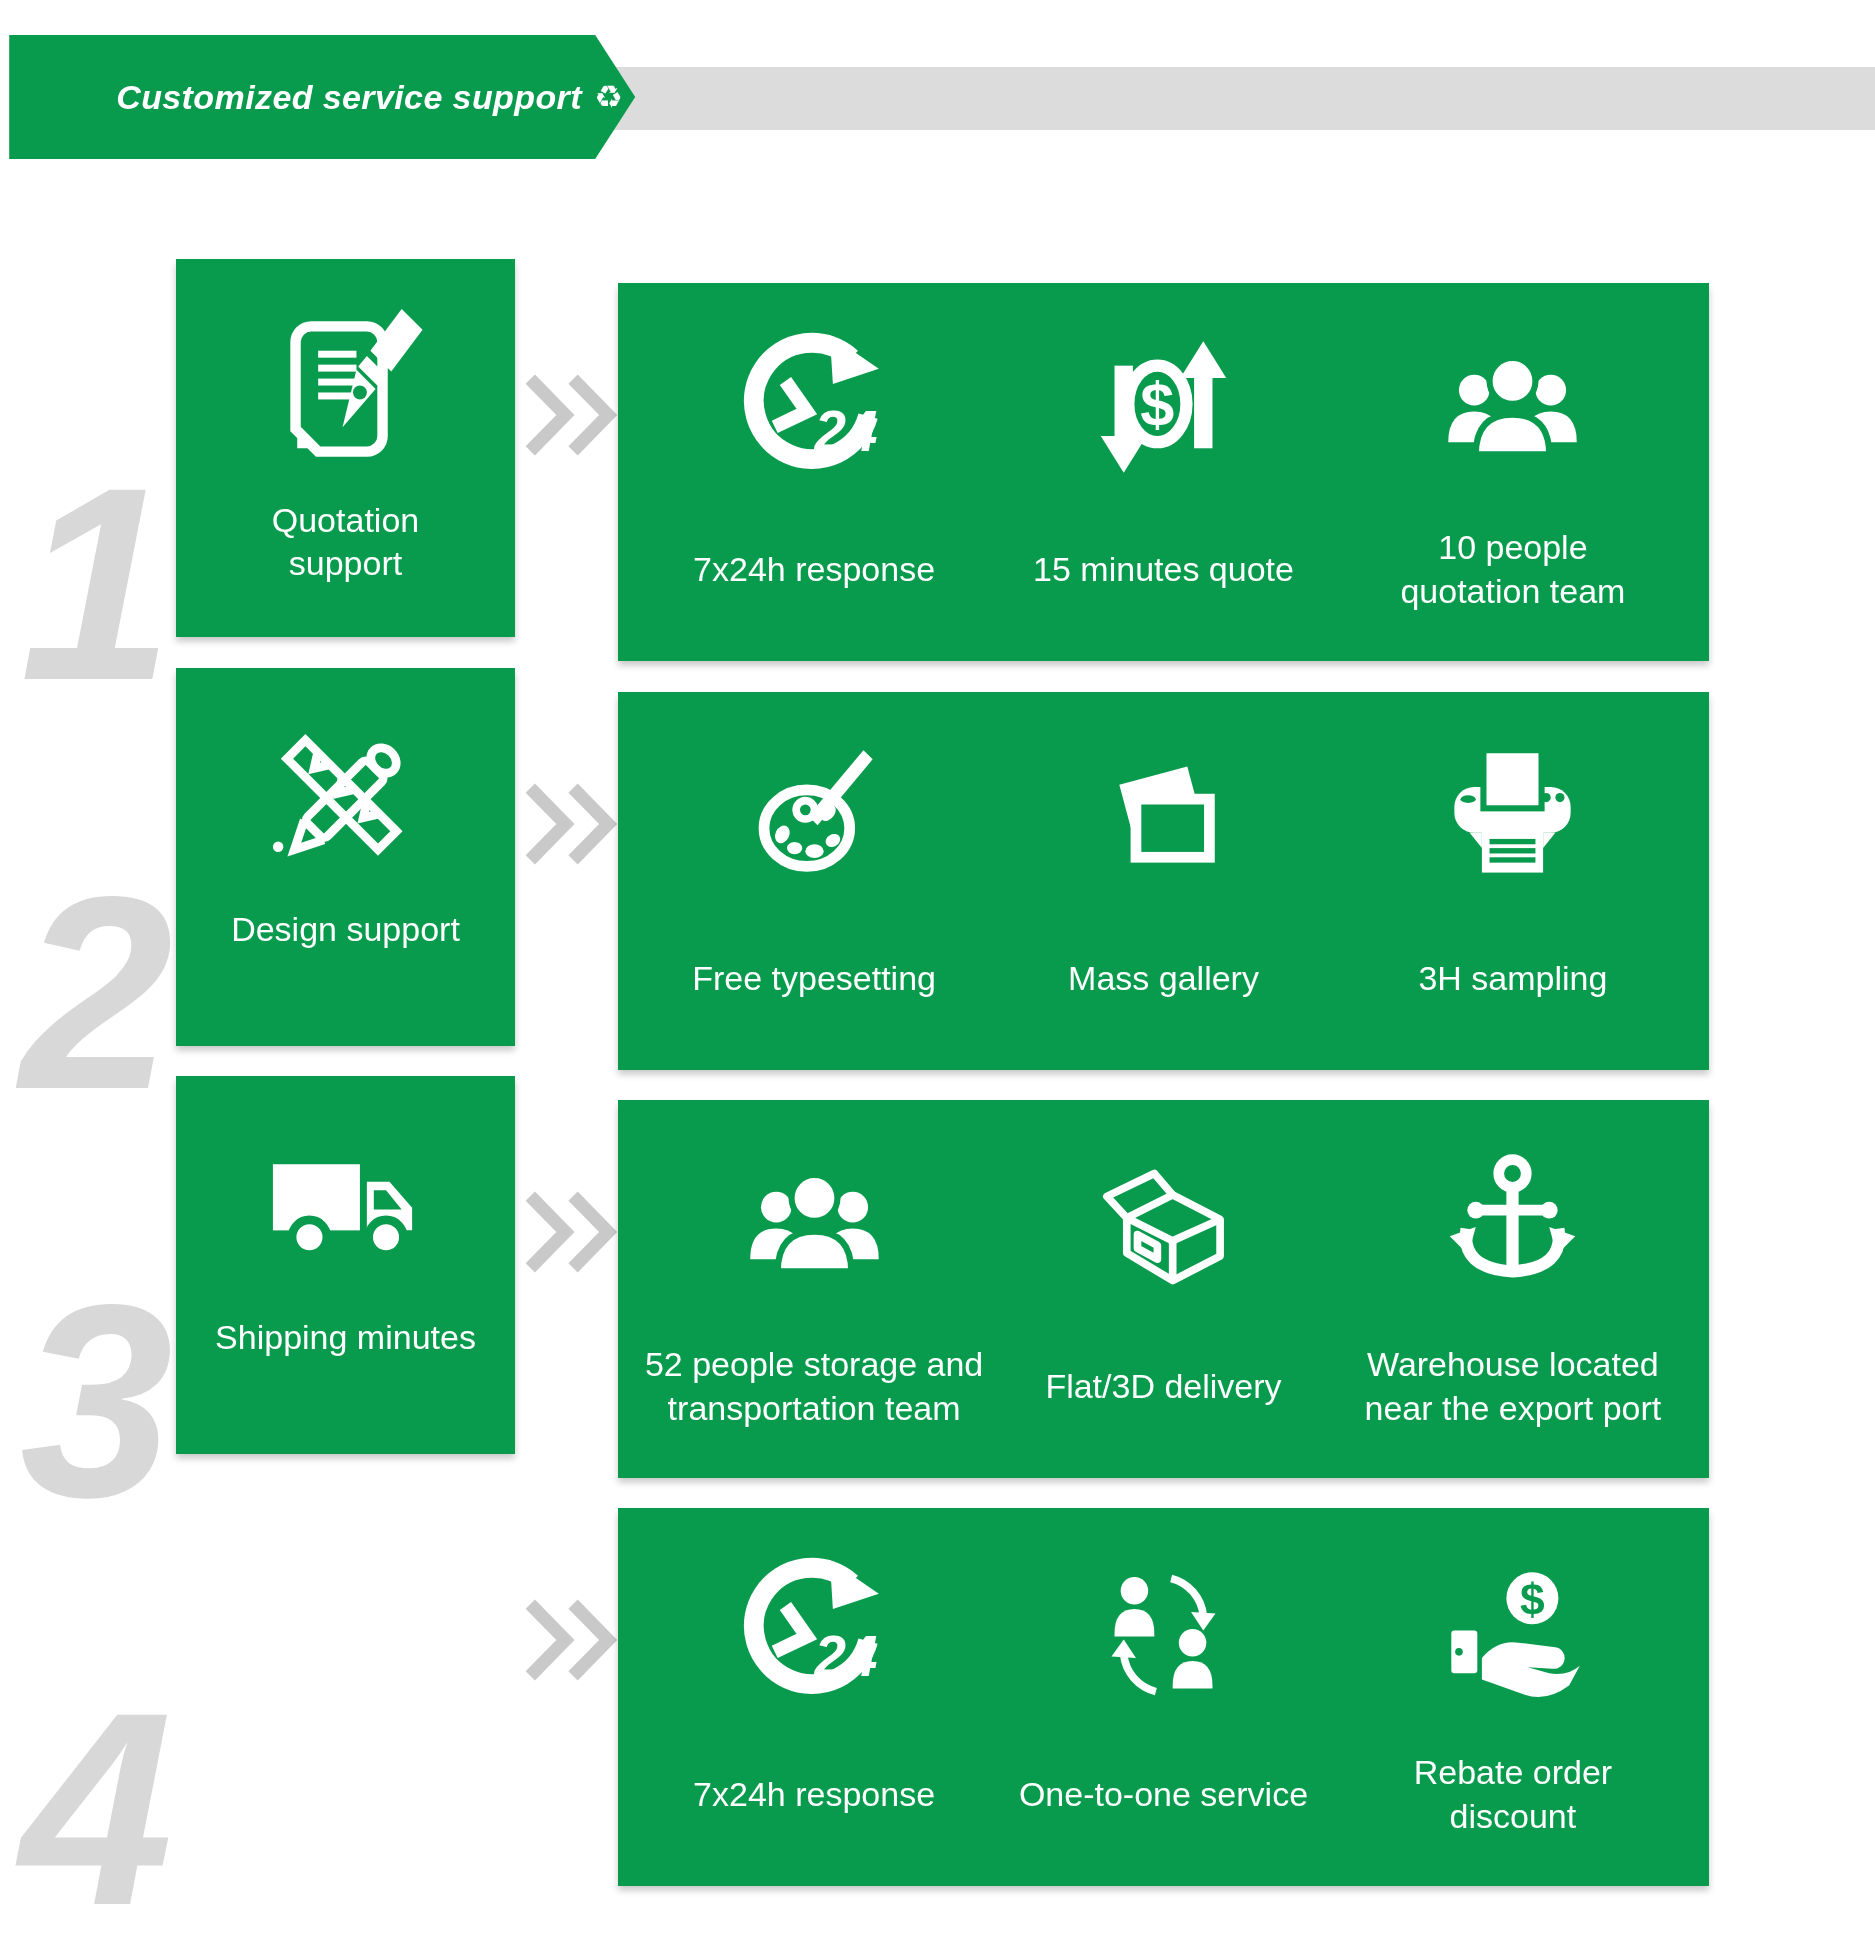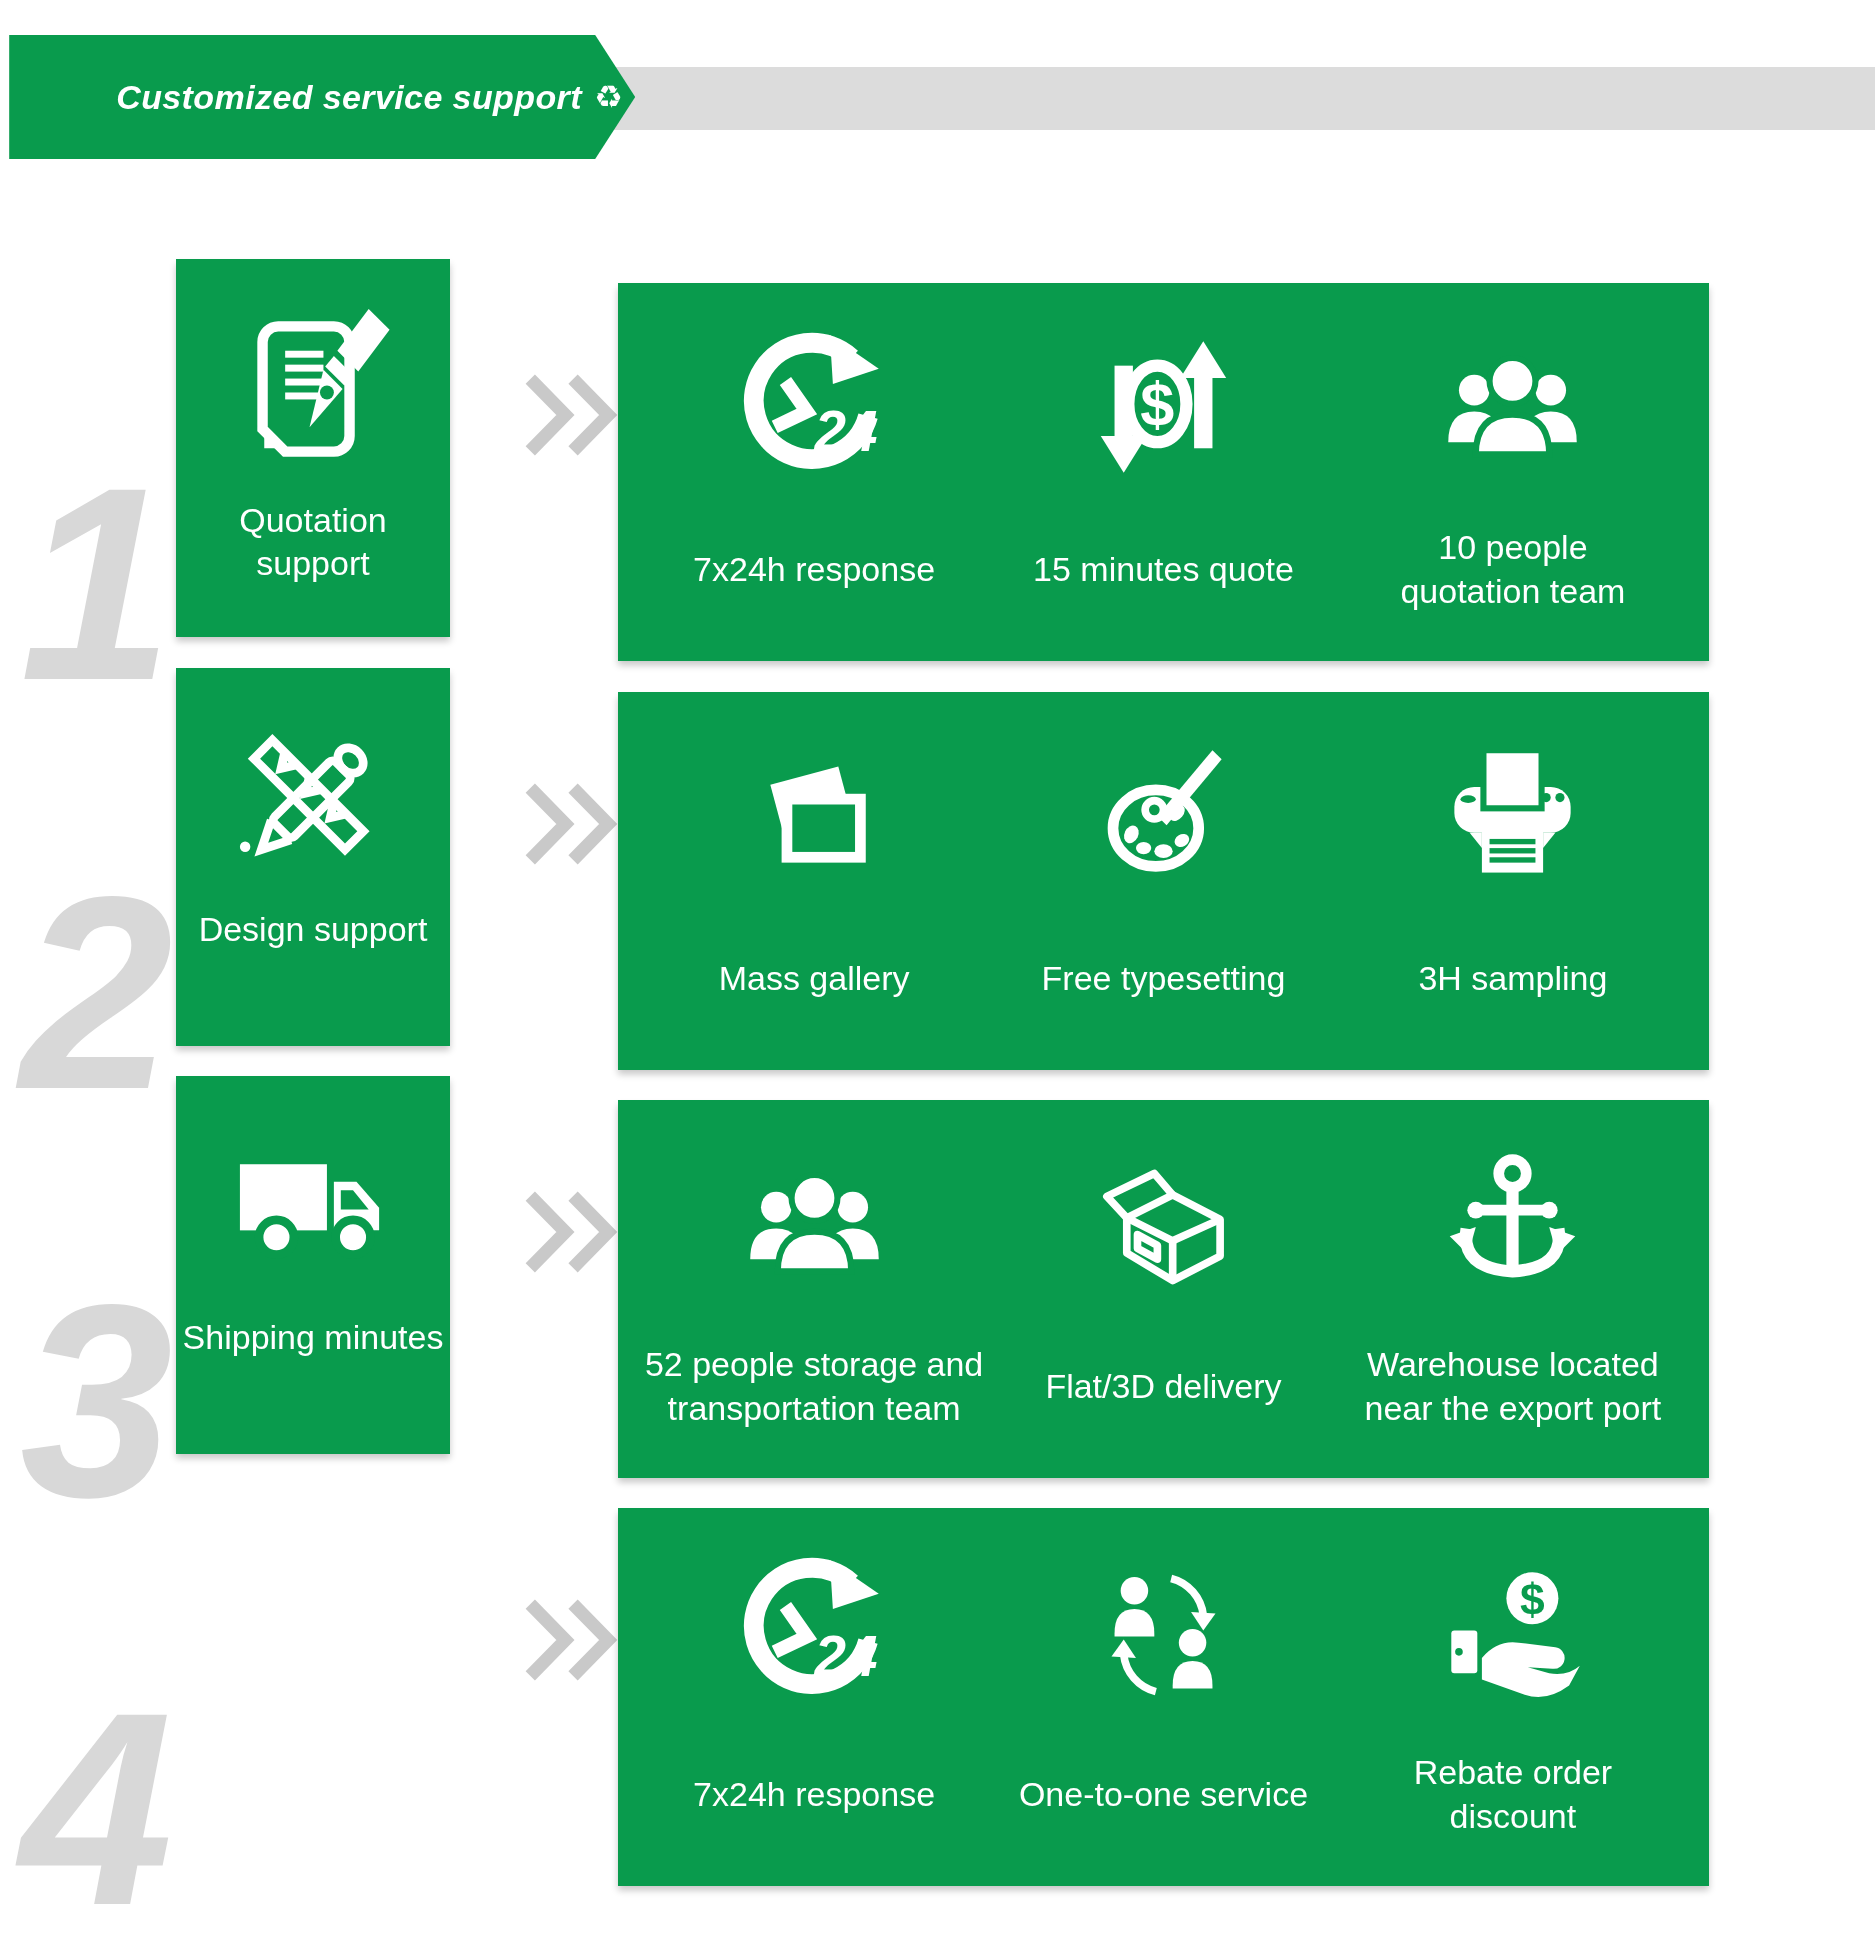--- a/index.html
+++ b/index.html
@@ -43,21 +43,21 @@
   #row-3{top:1076px}
   #row-4{top:1484px}
 
   .num{
     position:absolute;left:20px;bottom:-84px;z-index:0;
     font-size:275px;line-height:1;font-weight:bold;font-style:italic;
     color:var(--num-gray);
   }
 
   .left-box{
-    position:absolute;left:176px;top:0;width:274px;height:378px;
+    position:absolute;left:176px;top:0;width:339px;height:378px;
     background:var(--green);z-index:1;
     box-shadow:0 4.6px 6.9px rgba(0,0,0,.22);
   }
   .left-icon{
     position:absolute;top:34px;left:0;right:0;height:191px;
     display:flex;align-items:center;justify-content:center;
   }
   .left-label{
     position:absolute;top:240px;left:6.1px;right:6.1px;
     text-align:center;color:#fff;font-size:34px;line-height:1.25;
@@ -323,32 +323,32 @@
   <div class="chevrons">
     <svg viewBox="0 0 124 110" width="96" height="84">
         <path d="M10 8 L56 55 L10 102"></path>
         <path d="M66 8 L112 55 L66 102"></path>
       </svg>
   </div>
   <div class="right-panel">
     <div class="item">
       <div class="item-icon">
           <svg class="ic" viewBox="0 0 200 200" width="153" height="153">
+            <use href="#sym-palette"></use>
+          </svg>
+        </div>
+      <div class="item-label">Free typesetting</div>
+    </div>
+    <div class="item">
+      <div class="item-icon">
+          <svg class="ic" viewBox="0 0 200 200" width="153" height="153">
             <use href="#sym-photos"></use>
           </svg>
         </div>
       <div class="item-label">Mass gallery</div>
-    </div>
-    <div class="item">
-      <div class="item-icon">
-          <svg class="ic" viewBox="0 0 200 200" width="153" height="153">
-            <use href="#sym-palette"></use>
-          </svg>
-        </div>
-      <div class="item-label">Free typesetting</div>
     </div>
     <div class="item">
       <div class="item-icon">
           <svg class="ic" viewBox="0 0 200 200" width="153" height="153">
             <use href="#sym-printer"></use>
           </svg>
         </div>
       <div class="item-label">3H sampling</div>
     </div>
   </div>

